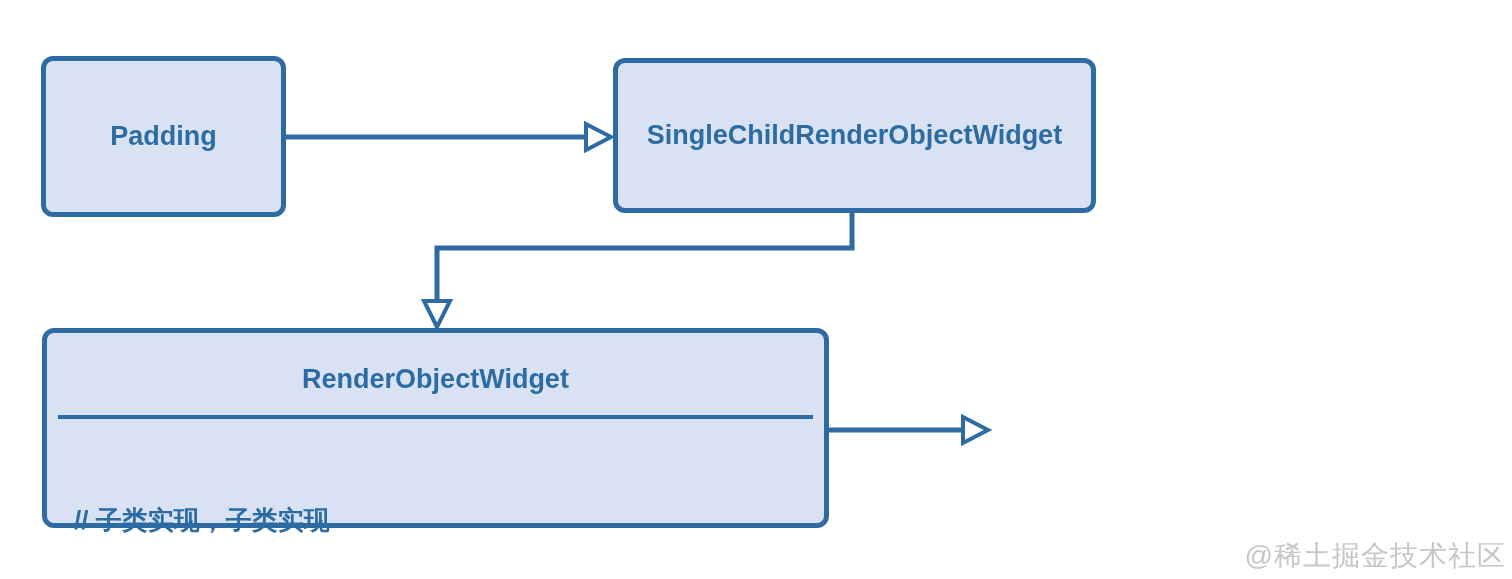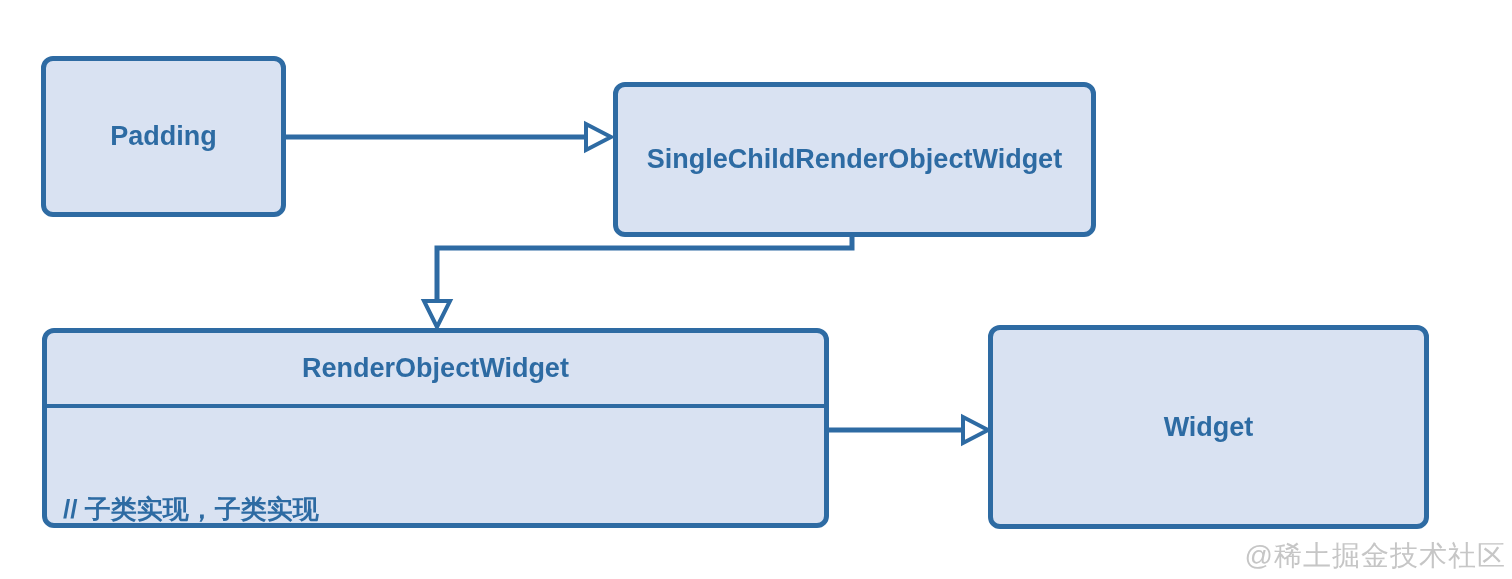--- a/index.html
+++ b/index.html
@@ -47,26 +47,26 @@
     border-radius: 12px;
     color: var(--text);
     font-weight: 700;
     font-size: 27px;
     display: flex;
     align-items: center;
     justify-content: center;
     text-align: center;
   }
   #node-padding        { left: 41px;  top: 56px;  width: 245px; height: 161px; }
-  #node-single-child   { left: 613px; top: 58px;  width: 483px; height: 155px; margin-top: 24px; }
+  #node-single-child   { left: 613px; top: 58px;  width: 483px; height: 155px; }
   #node-widget         { left: 988px; top: 325px; width: 441px; height: 204px; }
 
   #node-render-object-widget {
     left: 42px; top: 328px; width: 787px; height: 200px;
-    display: block; padding: 0;
+    display: block; padding: 11px;
   }
   .row-title {
     box-sizing: border-box;
     height: 75px;
     display: flex;
     align-items: center;
     justify-content: center;
     border-bottom: 4px solid var(--border);
   }
   .row-body {
@@ -116,19 +116,16 @@
   <div class="node" id="node-render-object-widget">
     <div class="row-title">
       <span>RenderObjectWidget</span>
     </div>
     <div class="row-body">
       <div>// 子类实现，子类实现</div>
       
     </div>
   </div>
 
-  <div class="node" id="node-widget">
-    <span>Widget</span>
-  </div>
 
   <div class="watermark">@稀土掘金技术社区</div>
 
 </div>
 
 </body></html>

